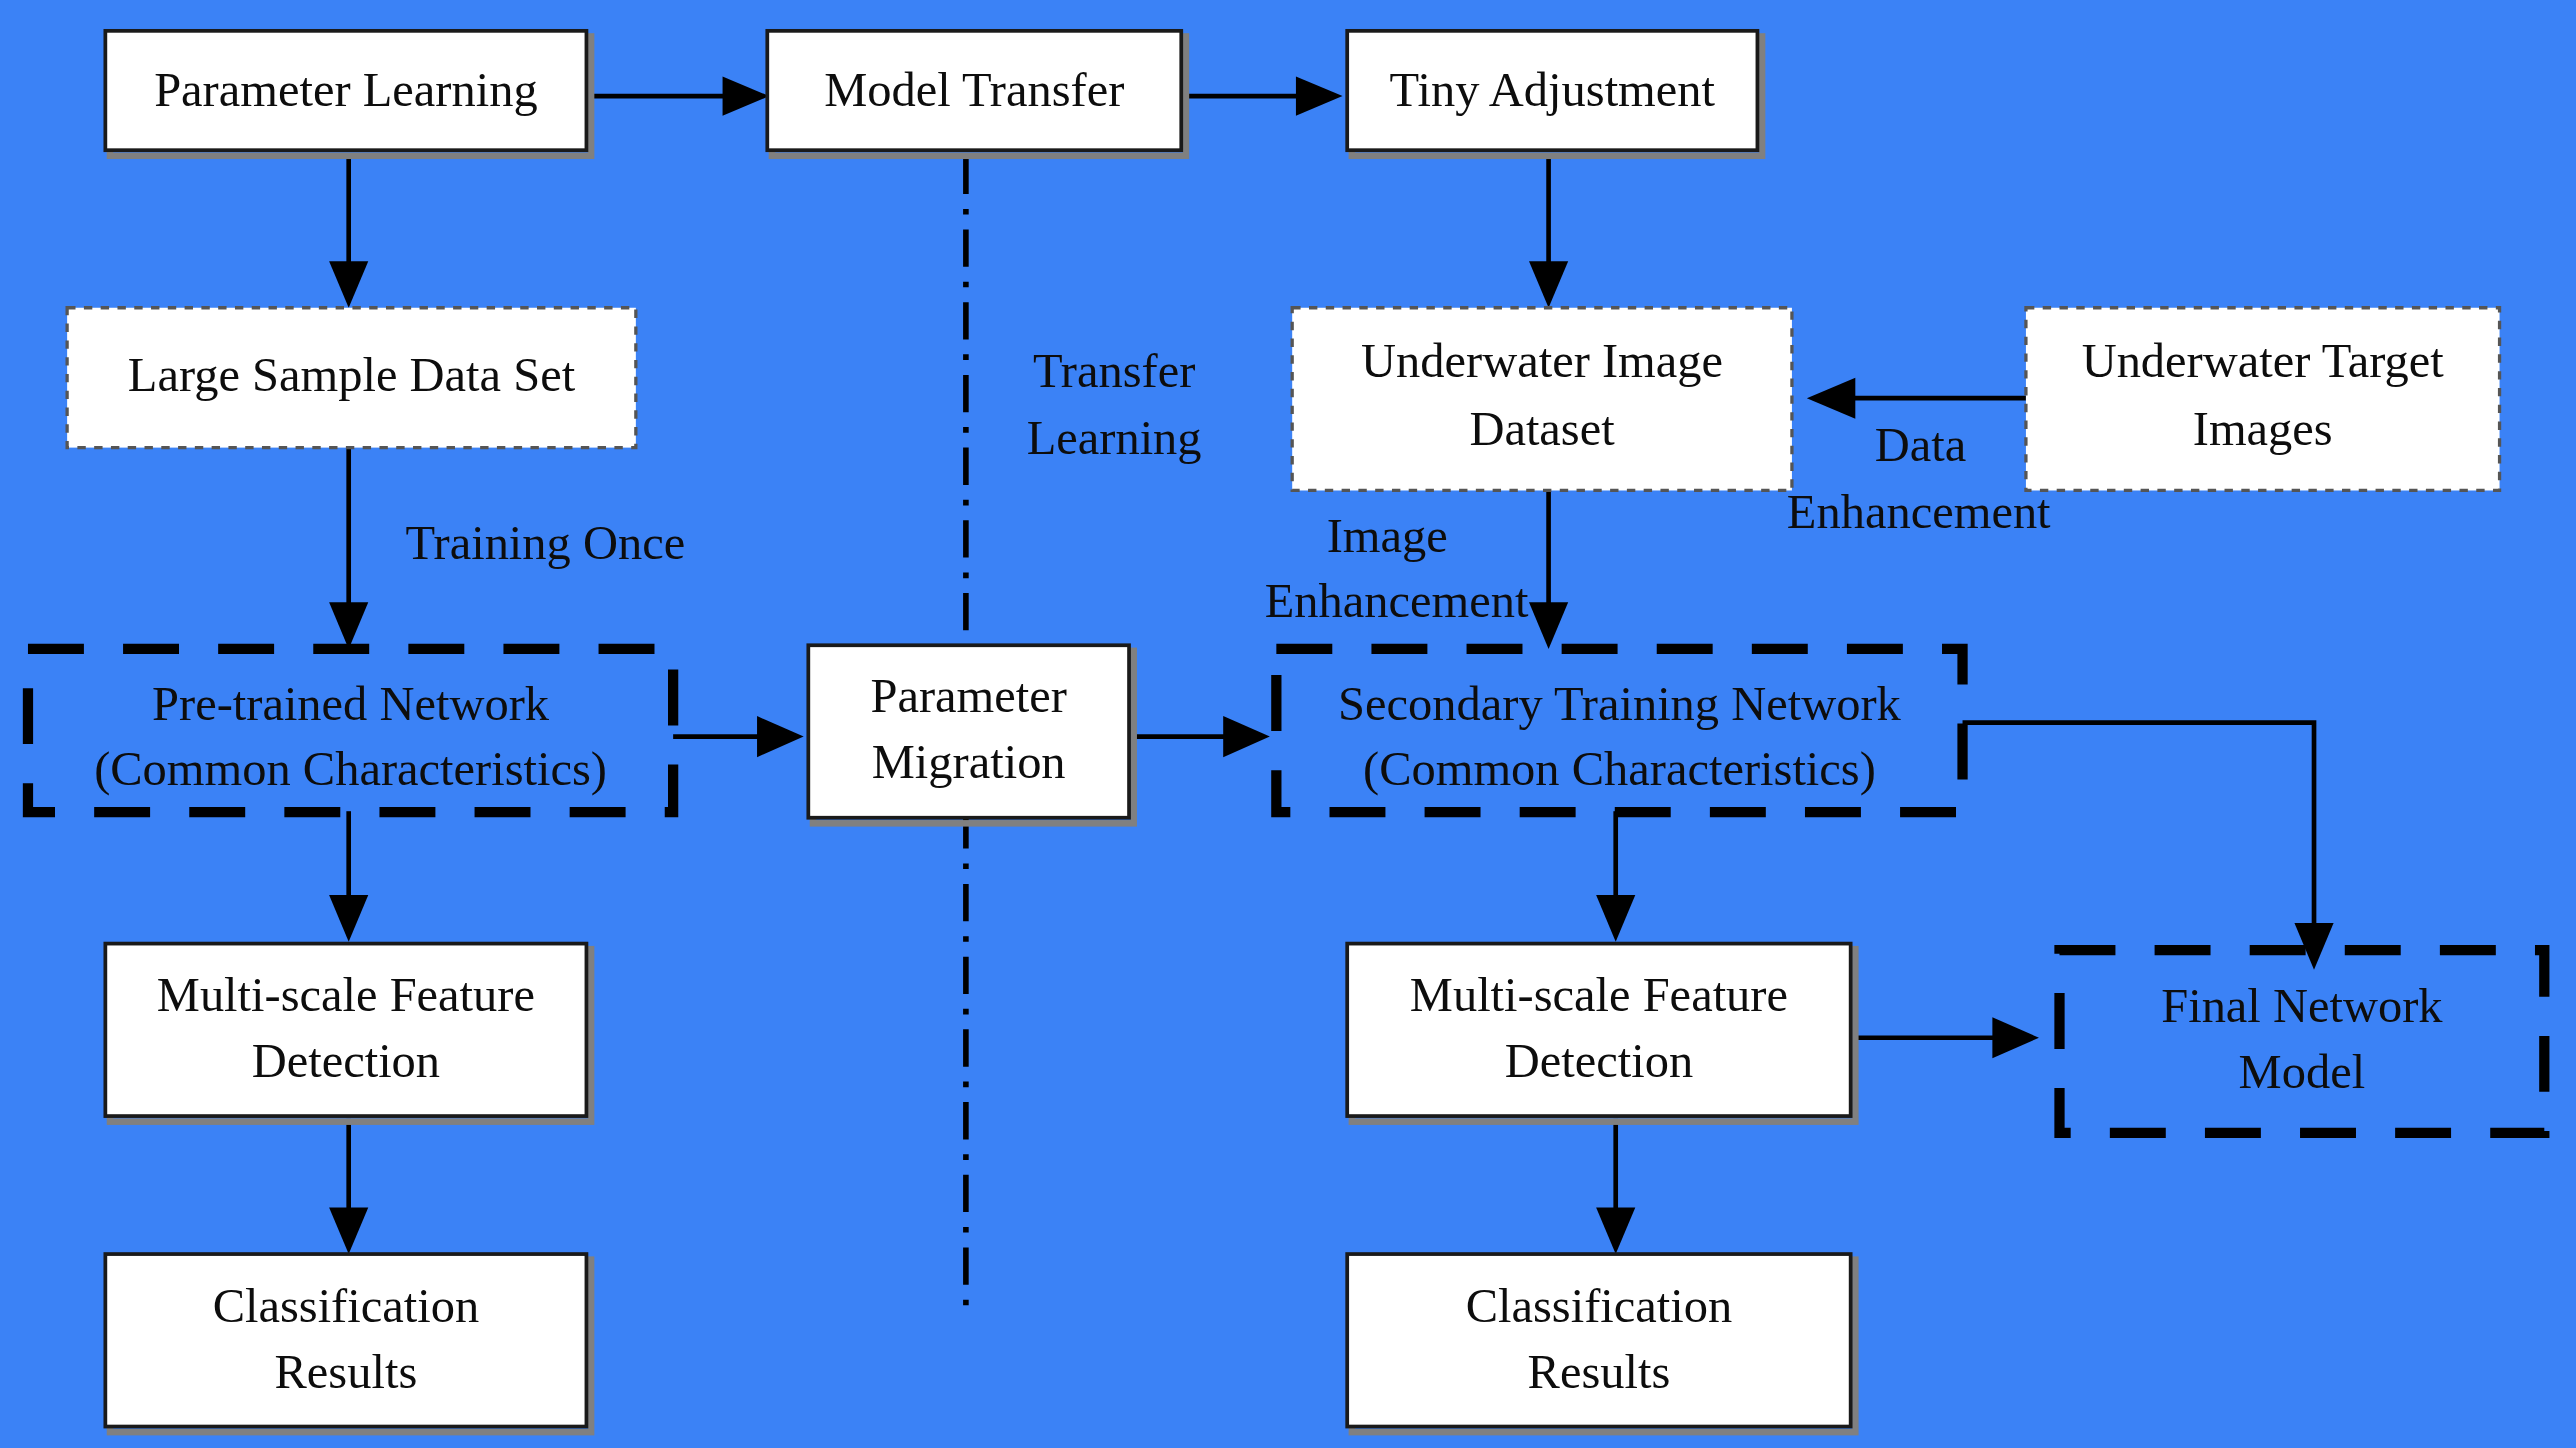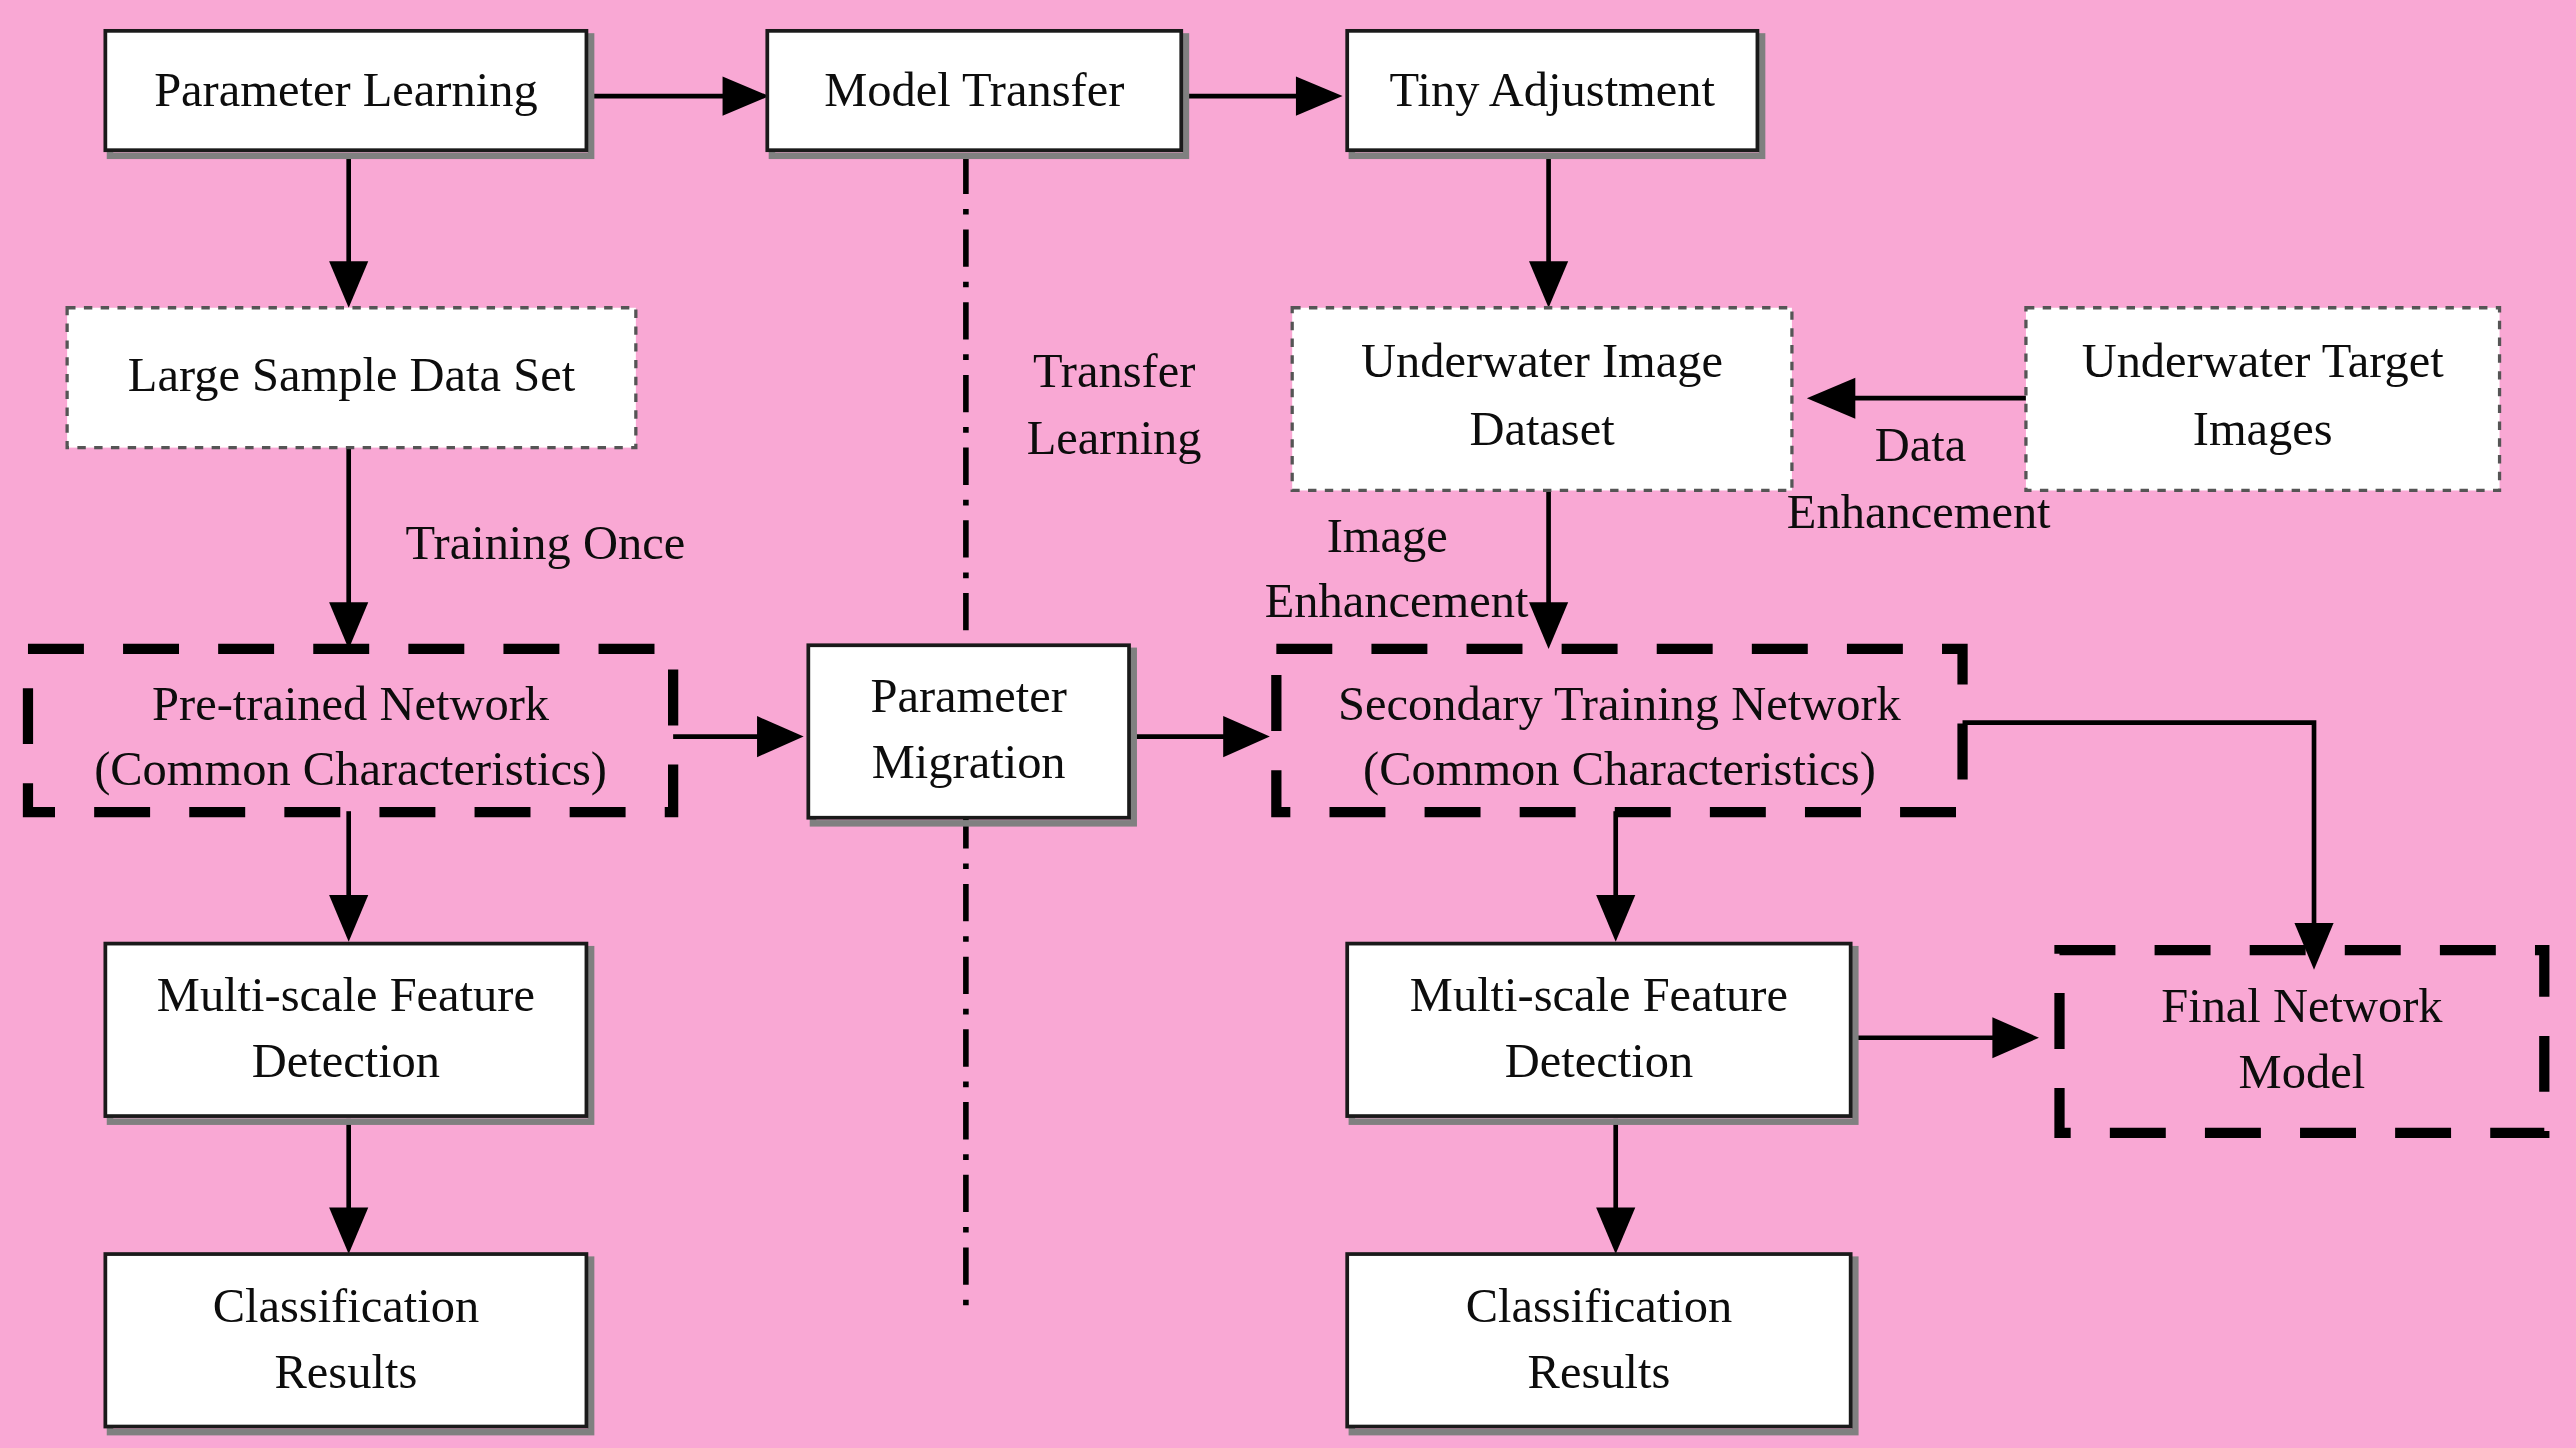--- a/index.html
+++ b/index.html
@@ -7,21 +7,21 @@
     padding: 0;
     background: #ffffff;
   }
   body {
     font-family: "Liberation Serif", "DejaVu Serif", serif;
   }
   #diagram-root {
     position: relative;
     width: 2576px;
     height: 1449px;
-    background: #f9a8d4;
+    background: #3b82f6;
     overflow: hidden;
   }
   svg.canvas {
     position: absolute;
     top: 0;
     left: 0;
     width: 2576px;
     height: 1449px;
   }
   .node-label {

